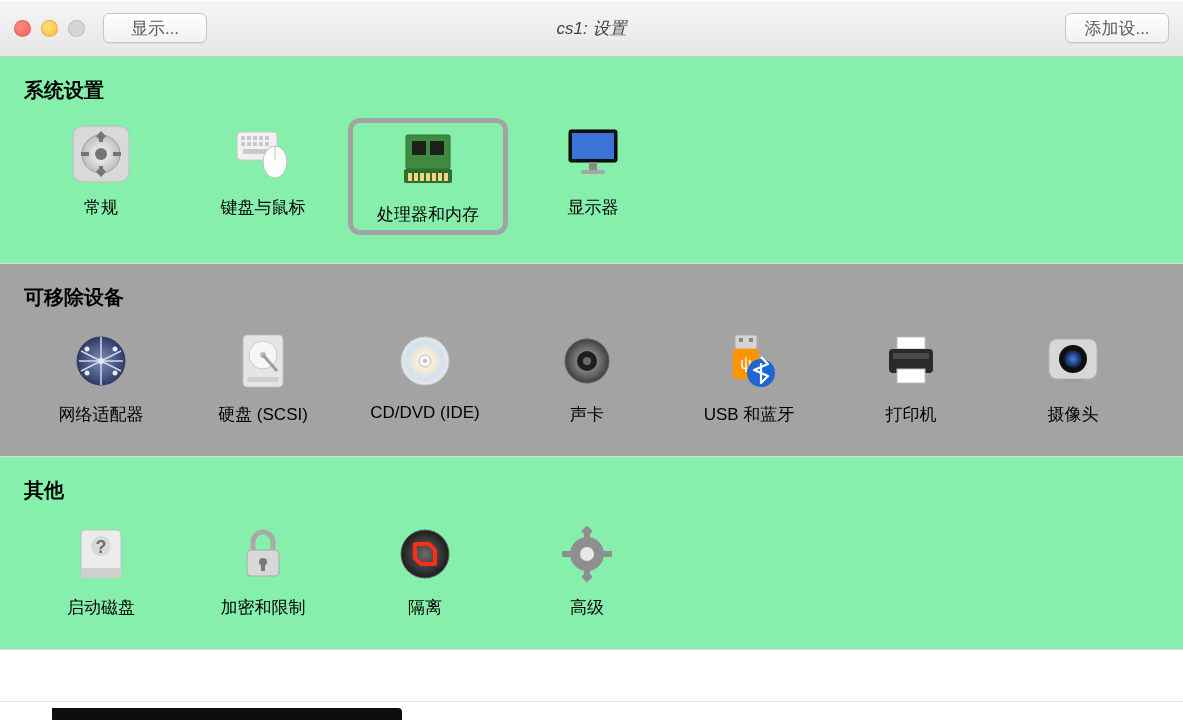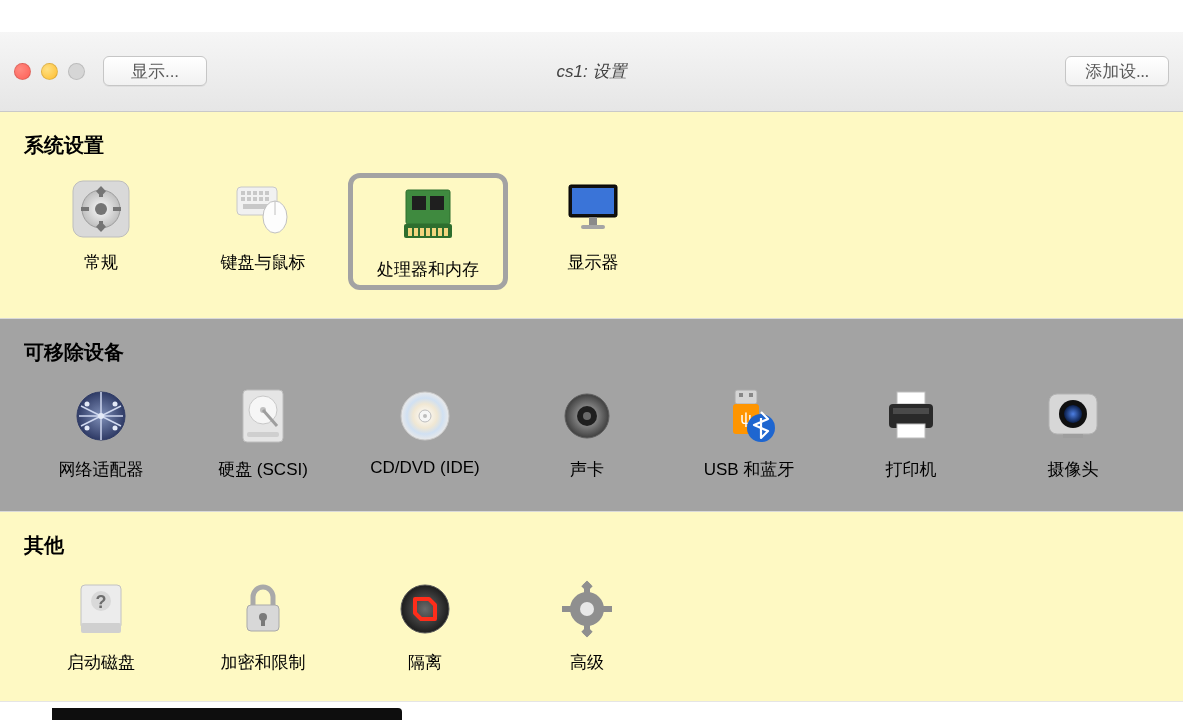--- a/index.html
+++ b/index.html
@@ -13,55 +13,54 @@
   user-select: none;
 }
 
 
 .titlebar {
   height: 56px;
   background: linear-gradient(#f6f6f6, #e6e6e6);
   border-bottom: 1px solid #c9c9c9;
   display: flex;
   align-items: center;
-  padding: 12px 14px;
+  padding: 0 14px;
   position: relative;
   box-shadow: inset 0 1px 0 #fff;
-  margin-top: 31px;
 }
 .traffic { display: flex; gap: 10px; align-items: center; margin-right: 16px; }
 .tl { width: 15px; height: 15px; border-radius: 50%; border: 1px solid rgba(0,0,0,.12); }
 .tl.close { background: radial-gradient(circle at 35% 35%,#ff8a80,#ff5f56); }
 .tl.min   { background: radial-gradient(circle at 35% 35%,#ffe082,#ffbd2e); }
 .tl.max   { background: #d6d6d6; }
 
 .tb-btn {
   height: 30px;
   min-width: 104px;
   padding: 0 16px;
   border-radius: 6px;
   background: linear-gradient(#ffffff,#f1f1f1);
   border: 1px solid #c6c6c6;
   box-shadow: 0 1px 0 rgba(0,0,0,.05);
   display: inline-flex; align-items: center; justify-content: center;
   font-size: 17px; color: #5a5a5a;
 }
 .tb-left { margin-left: 2px; }
-.tb-right { margin-left: auto; font-family: Liberation Serif, serif; }
+.tb-right { margin-left: auto; }
 
 .title {
   position: absolute; left: 0; right: 0; text-align: center;
   font-size: 17px; color: #424242; pointer-events: none; font-style: italic;
 }
 
 
 .section {
   padding: 20px 24px 28px 24px;
   border-bottom: 1px solid #d9d9d9;
-  background: #fef9c3;
+  background: #86efac;
 }
 .section.white { background: #a3a3a3; }
 .section h2 { margin: 0 0 14px 0; font-size: 20px; font-weight: 700; }
 
 .grid { display: flex; flex-wrap: wrap; gap: 18px 8px; }
 .item {
   width: 154px;
   display: flex; flex-direction: column; align-items: center; gap: 10px;
   padding: 4px 0 2px;
 }

